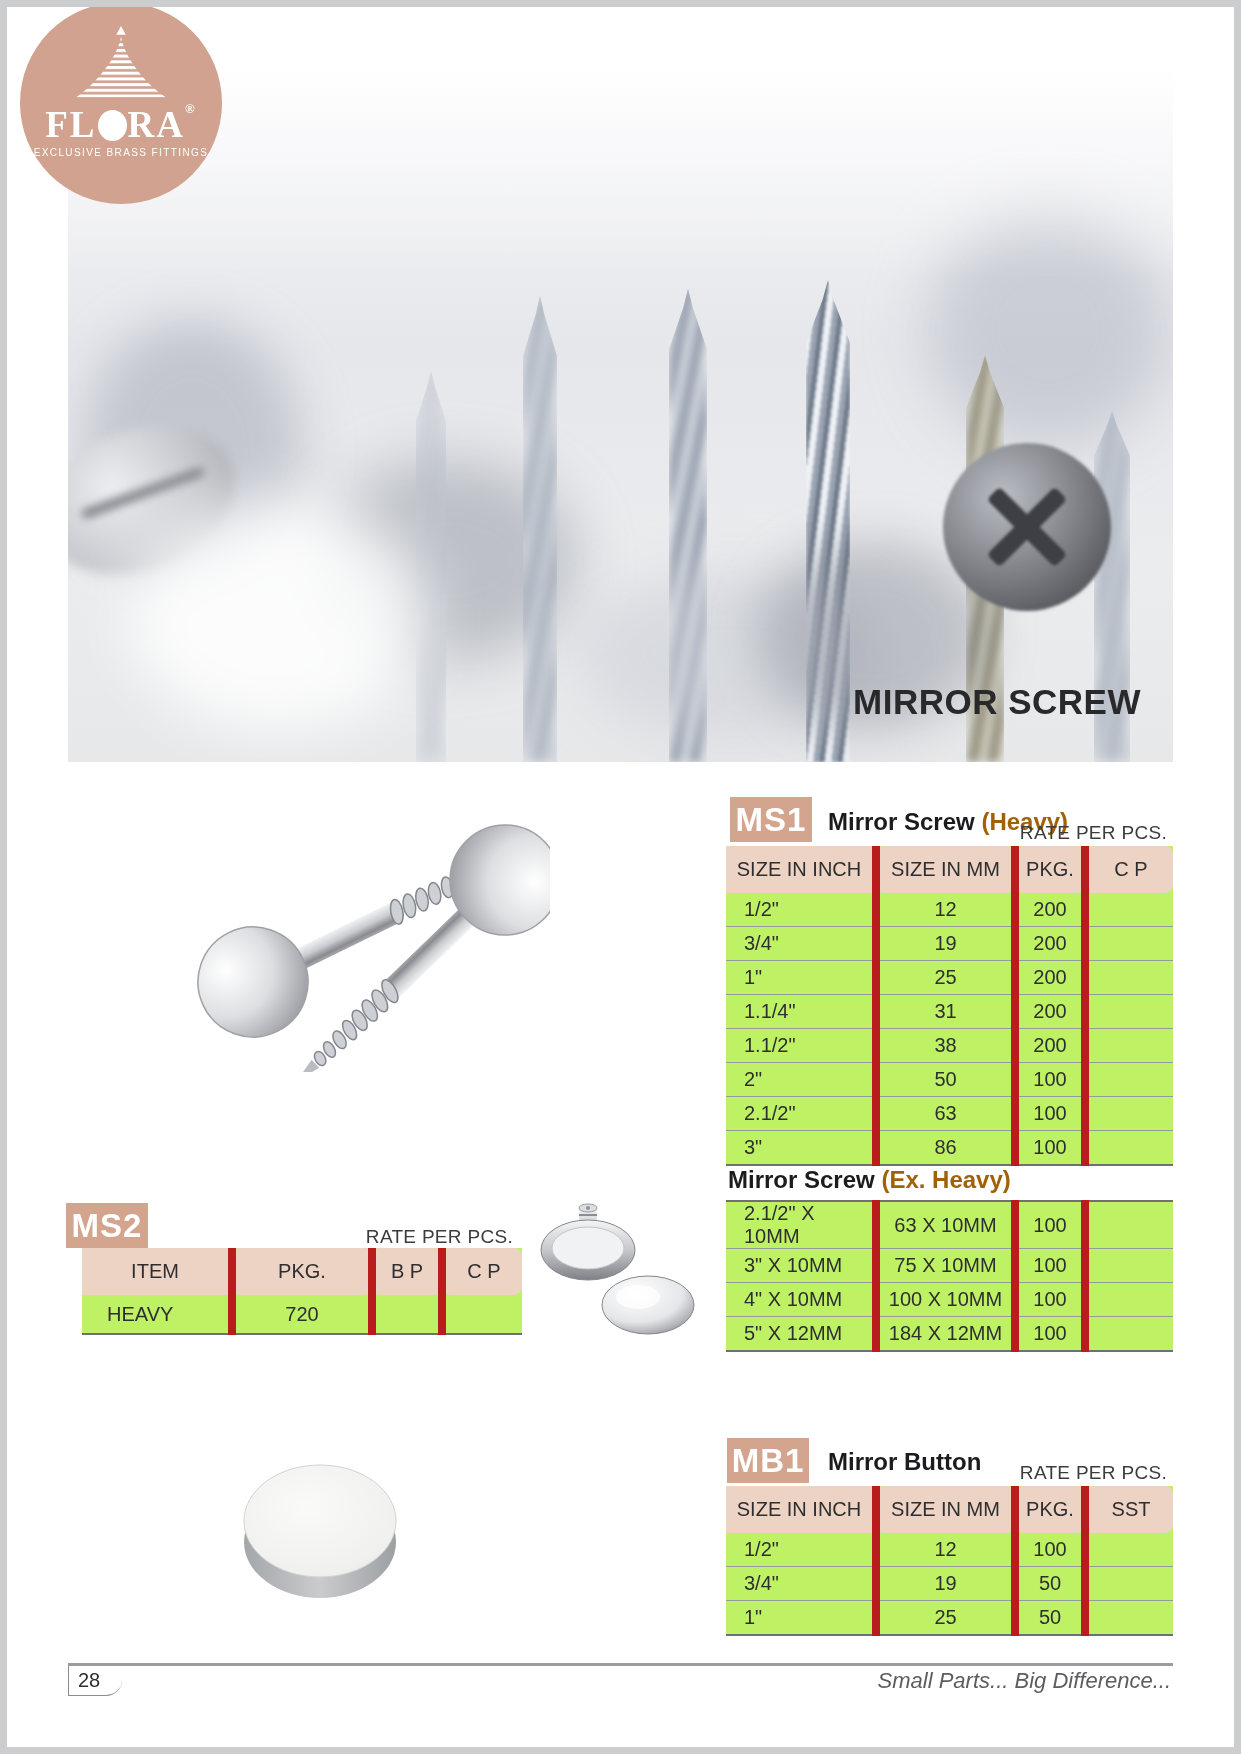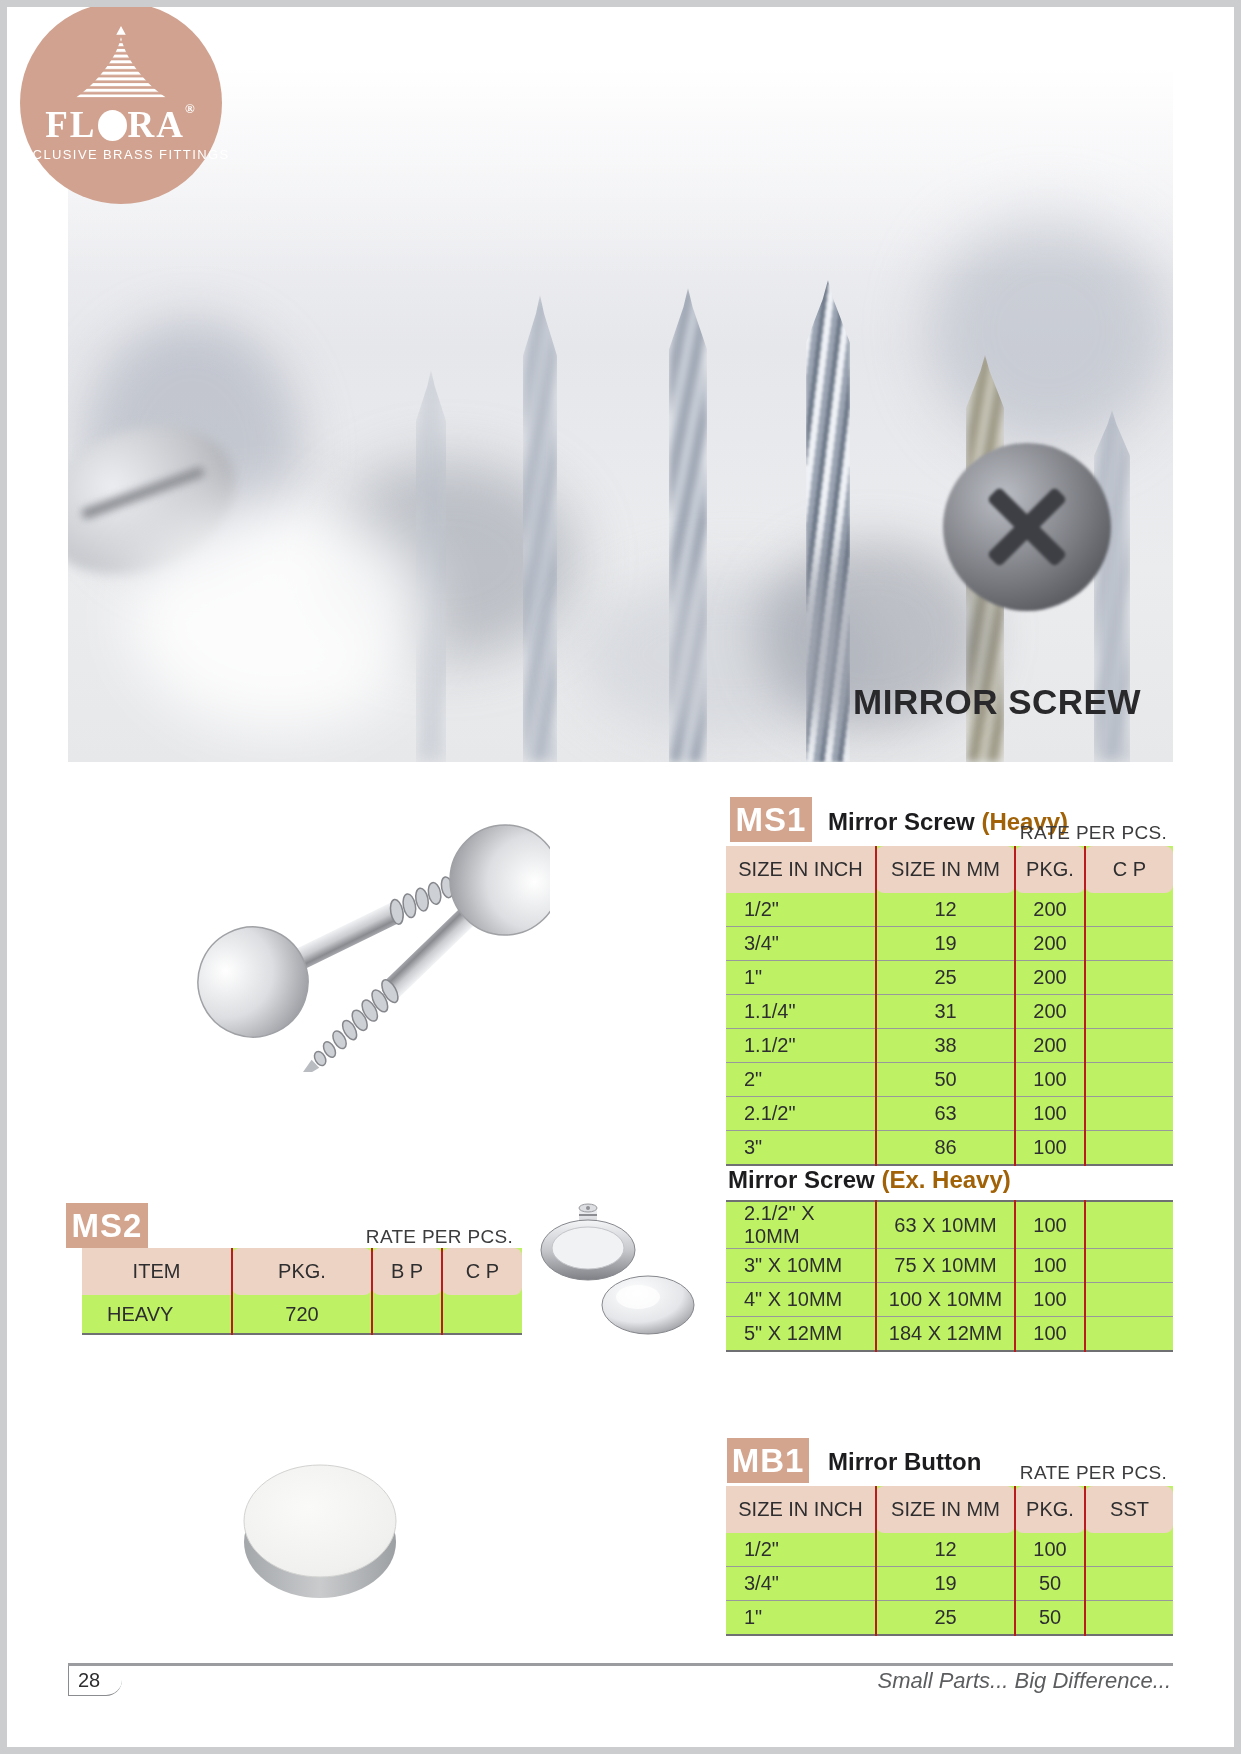--- a/index.html
+++ b/index.html
@@ -7,21 +7,21 @@
         font-family:"Liberation Sans",sans-serif;color:#2d2d2f;}
   .frame{position:absolute;inset:0;border:7px solid #cccdcf;pointer-events:none;z-index:60;}
 
   
   .logo-circle{position:absolute;left:20px;top:2px;width:202px;height:202px;border-radius:50%;
     background:#d0a28f;z-index:40;display:flex;flex-direction:column;align-items:center;padding-top:24px;box-sizing:border-box;}
   .logo-word{color:#fff;font-family:"Liberation Serif",serif;font-weight:bold;font-size:37px;
     letter-spacing:2px;line-height:38px;display:flex;align-items:center;}
   .o-disc{display:inline-block;width:29px;height:31px;background:#fff;border-radius:50%;margin:0 1px;}
   .logo-reg{font-size:13px;vertical-align:super;line-height:10px;align-self:flex-start;margin-top:-2px;}
-  .logo-tag{color:#fff;font-size:13px;letter-spacing:1.4px;margin-top:3px;white-space:nowrap;}
+  .logo-tag{color:#fff;font-size:10px;letter-spacing:1.4px;margin-top:3px;white-space:nowrap;}
 
   
   .hero{position:absolute;left:68px;top:70px;width:1105px;height:692px;overflow:hidden;z-index:1;
     background:linear-gradient(to bottom,#f7f7f9 0%,#e6e7eb 40%,#ebecee 72%,#e7e8ea 100%);}
   .screw-col{position:absolute;
     clip-path:polygon(50% 0%,62% 4%,100% 13%,100% 100%,0% 100%,0% 13%,38% 4%);}
   .s0{left:348px;top:300px;width:30px;height:392px;filter:blur(9px);opacity:.55;
       background:repeating-linear-gradient(100deg,#9aa2b0 0 6px,#d9dde3 6px 13px,#b6bdc8 13px 19px);}
   .s1{left:455px;top:225px;width:34px;height:467px;filter:blur(6px);opacity:.9;
       background:repeating-linear-gradient(100deg,#97a0ae 0 6px,#d8dce3 6px 13px,#b3bac6 13px 19px);}
@@ -61,21 +61,21 @@
     letter-spacing:1px;z-index:3;}
   .sec-title{position:absolute;font-size:24px;font-weight:bold;color:#1c1c1e;white-space:nowrap;z-index:3;}
   .variant{color:#a16207;}
   .rate-note{position:absolute;font-size:19px;color:#3c3c3e;letter-spacing:.3px;z-index:3;}
 
   
   table.spec{position:absolute;border-collapse:collapse;table-layout:fixed;z-index:3;background:#bef264;}
   table.spec th{background:#edd3c3;font-weight:normal;font-size:20px;color:#2e2e30;height:45px;text-align:center;}
   table.spec td{font-size:20px;color:#2e2e30;height:33px;text-align:center;padding:0;}
   table.ms2 td{height:38px;}
-  table.spec th + th, table.spec td + td{border-left:2px solid #b91c1c;border-radius:8px;}
+  table.spec th + th, table.spec td + td{border-left:8px solid #b91c1c;border-radius:8px;}
   table.spec tbody tr + tr td{border-top:1px solid #98999b;}
   table.spec{border-bottom:2px solid #6f7072;}
   table.topline{border-top:2px solid #6f7072;}
   table.spec td.lft{text-align:left;padding-left:18px;}
   table.ms2 td.lft{padding-left:25px;}
 
   
   .footer-line{position:absolute;left:68px;top:1663px;width:1105px;height:3px;background:#9a9c9f;z-index:3;}
   .page-no-box{position:absolute;left:68px;top:1666px;width:54px;height:30px;
     border-left:1.5px solid #8a8c8f;border-bottom:1.5px solid #8a8c8f;border-bottom-right-radius:16px;

